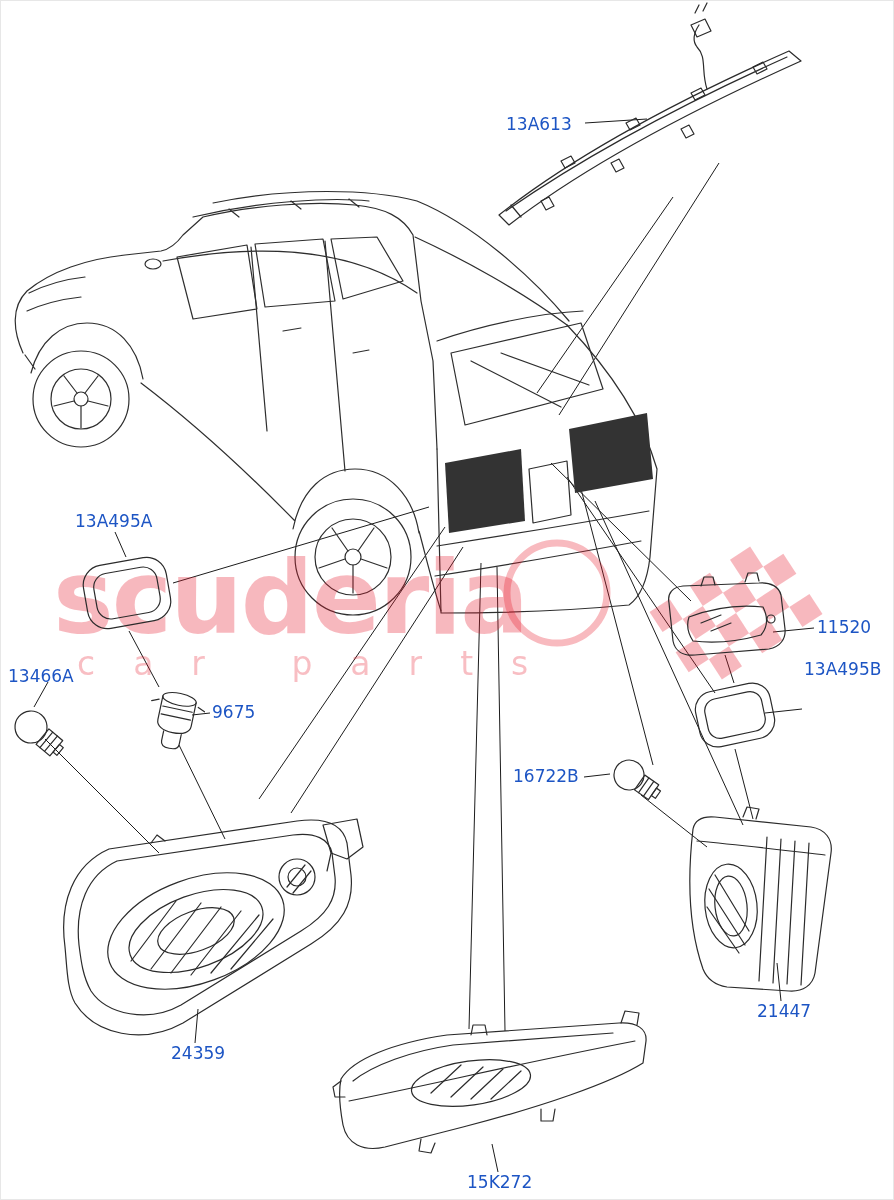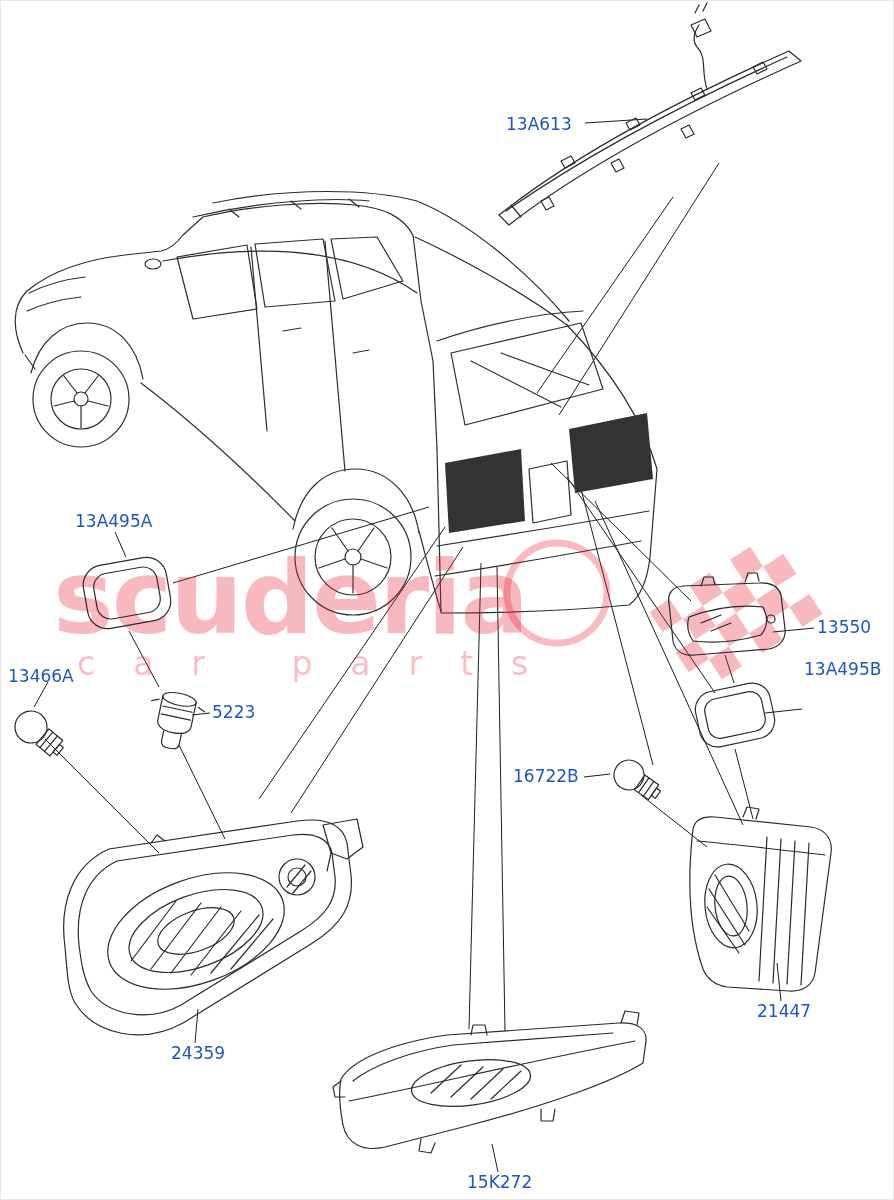--- a/index.html
+++ b/index.html
@@ -204,21 +204,21 @@
       <path d="M470,1034 l2,-10 l12,0 l2,10 M620,1022 l4,-12 l14,2 l-2,12"></path>
       <path d="M420,1138 l-2,12 l12,2 l4,-10 M540,1108 l0,12 l12,0 l2,-12"></path>
       <path d="M340,1080 l-8,6 l2,10 l10,0"></path>
     </g>
   </g>
 </svg>
 
   <div class="part-label" style="left:505px;top:115px">13A613</div>
   <div class="part-label" style="left:74px;top:512px">13A495A</div>
   <div class="part-label" style="left:7px;top:667px">13466A</div>
-  <div class="part-label" style="left:211px;top:703px">5223</div>
-  <div class="part-label" style="left:816px;top:618px">13550</div>
+  <div class="part-label" style="left:211px;top:703px">9675</div>
+  <div class="part-label" style="left:816px;top:618px">11520</div>
   <div class="part-label" style="left:803px;top:660px">13A495B</div>
   <div class="part-label" style="left:512px;top:767px">16722B</div>
   <div class="part-label" style="left:756px;top:1002px">21447</div>
   <div class="part-label" style="left:170px;top:1044px">24359</div>
   <div class="part-label" style="left:466px;top:1173px">15K272</div>
 
 </div>
 
 </body></html>

